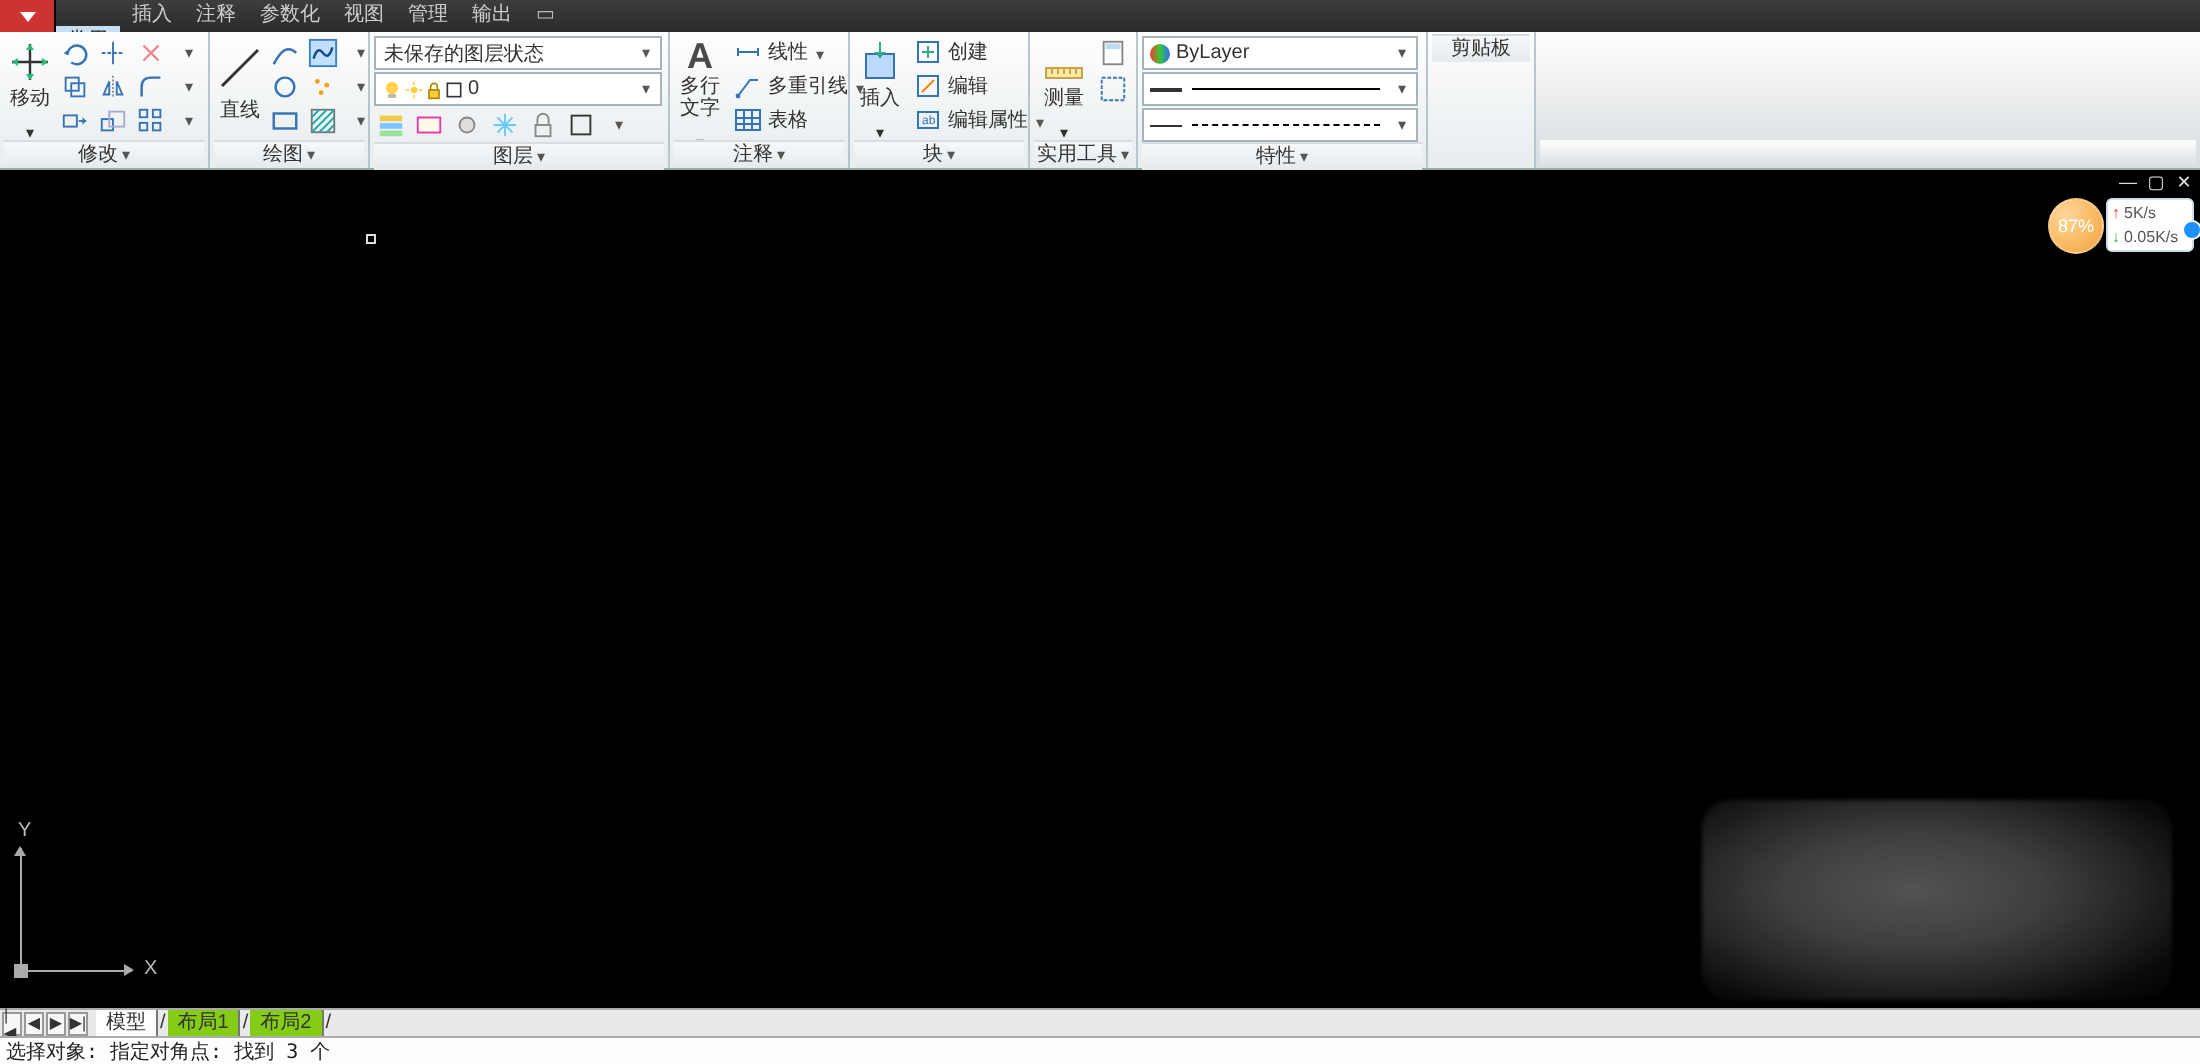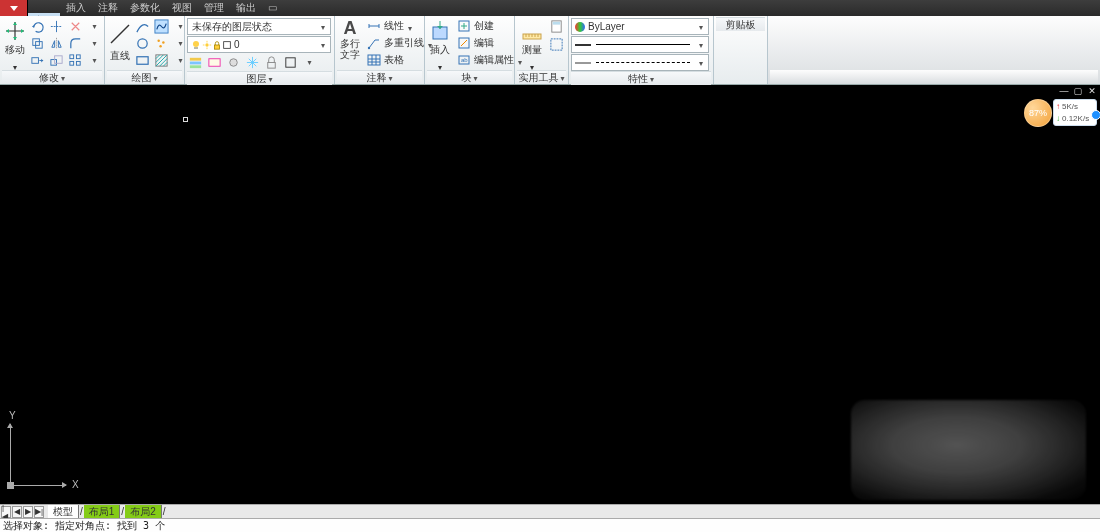--- a/index.html
+++ b/index.html
@@ -506,21 +506,21 @@
   <div class="bubble">
       <span>87%</span>
     </div>
   <div class="net-badge">
     <div class="row">
         <span class="up"></span>
         <span>5K/s</span>
       </div>
     <div class="row">
         <span class="dn"></span>
-        <span>0.12K/s</span>
+        <span>0.05K/s</span>
       </div>
     <div class="dot"></div>
   </div>
   <div class="smudge"></div>
 </div>
 
 <div class="tabbar">
   <div class="nav">|◀</div>
   <div class="nav">◀</div>
   <div class="nav">▶</div>

